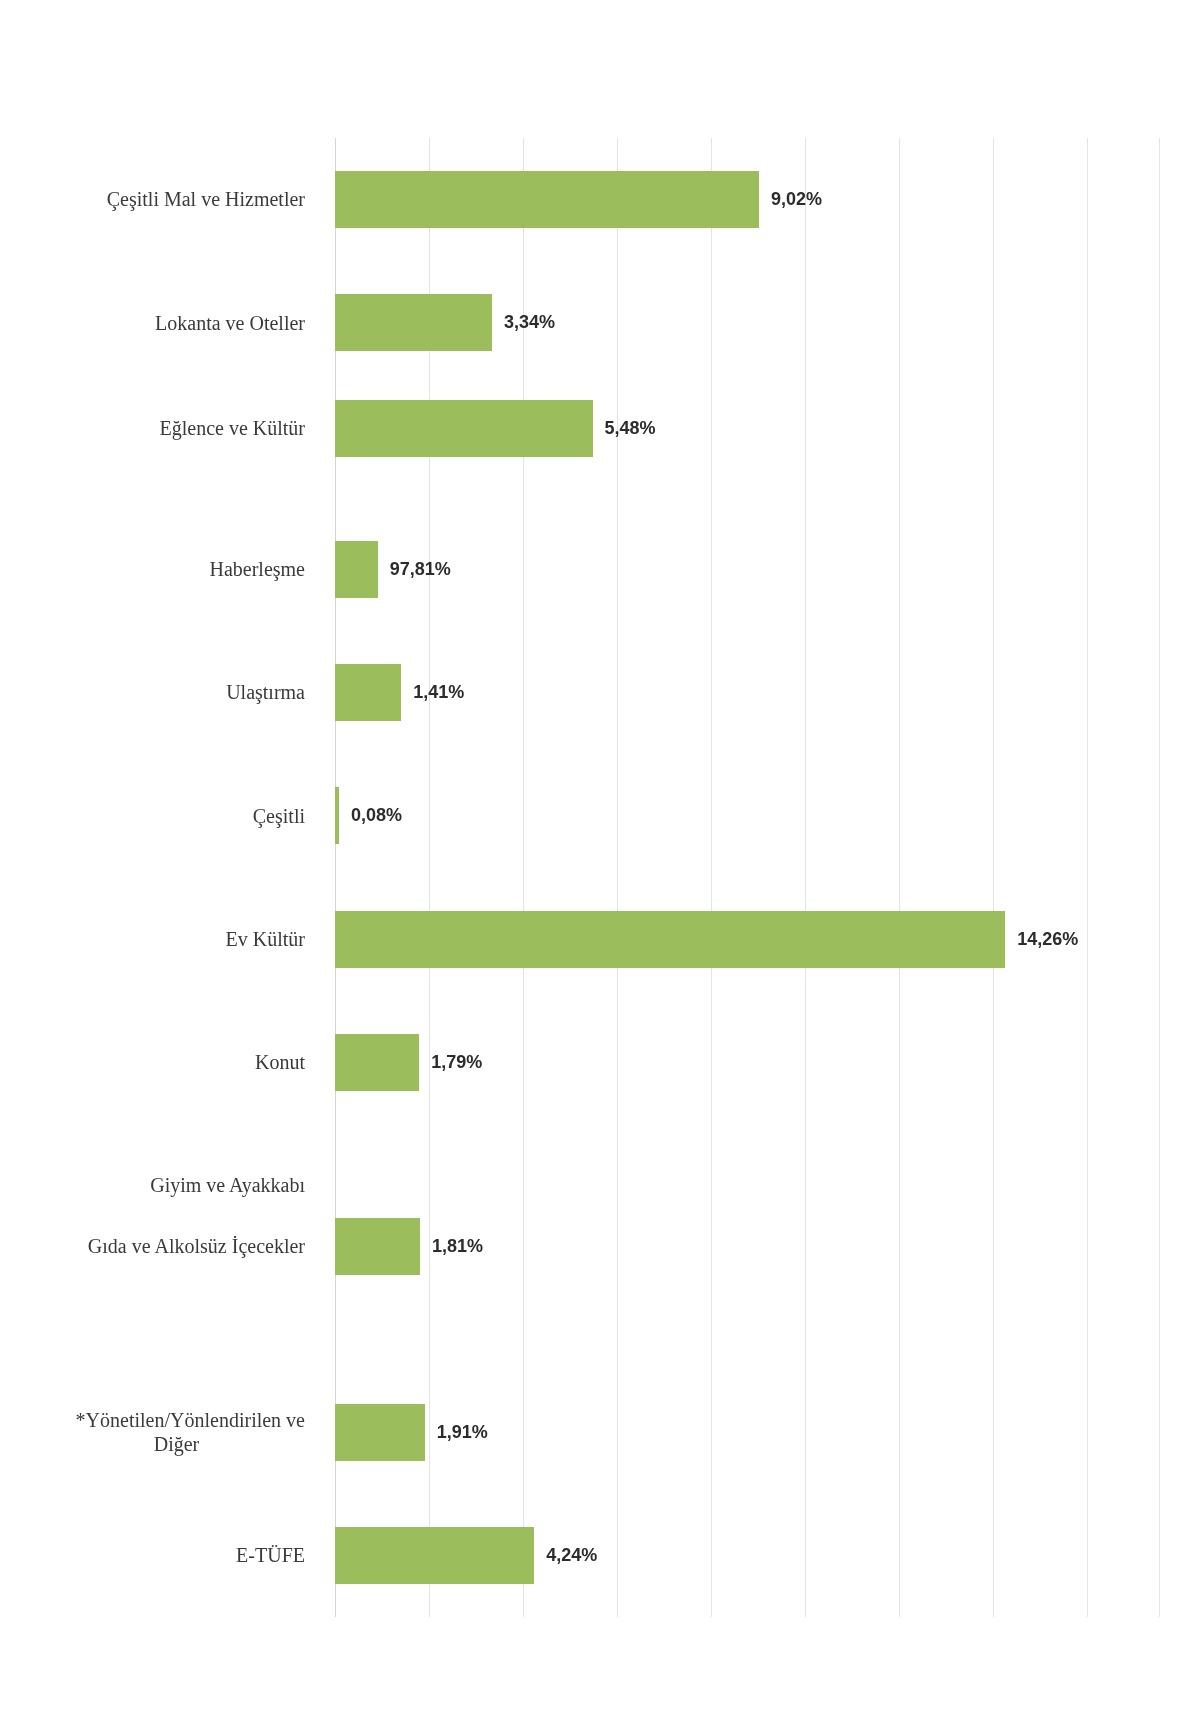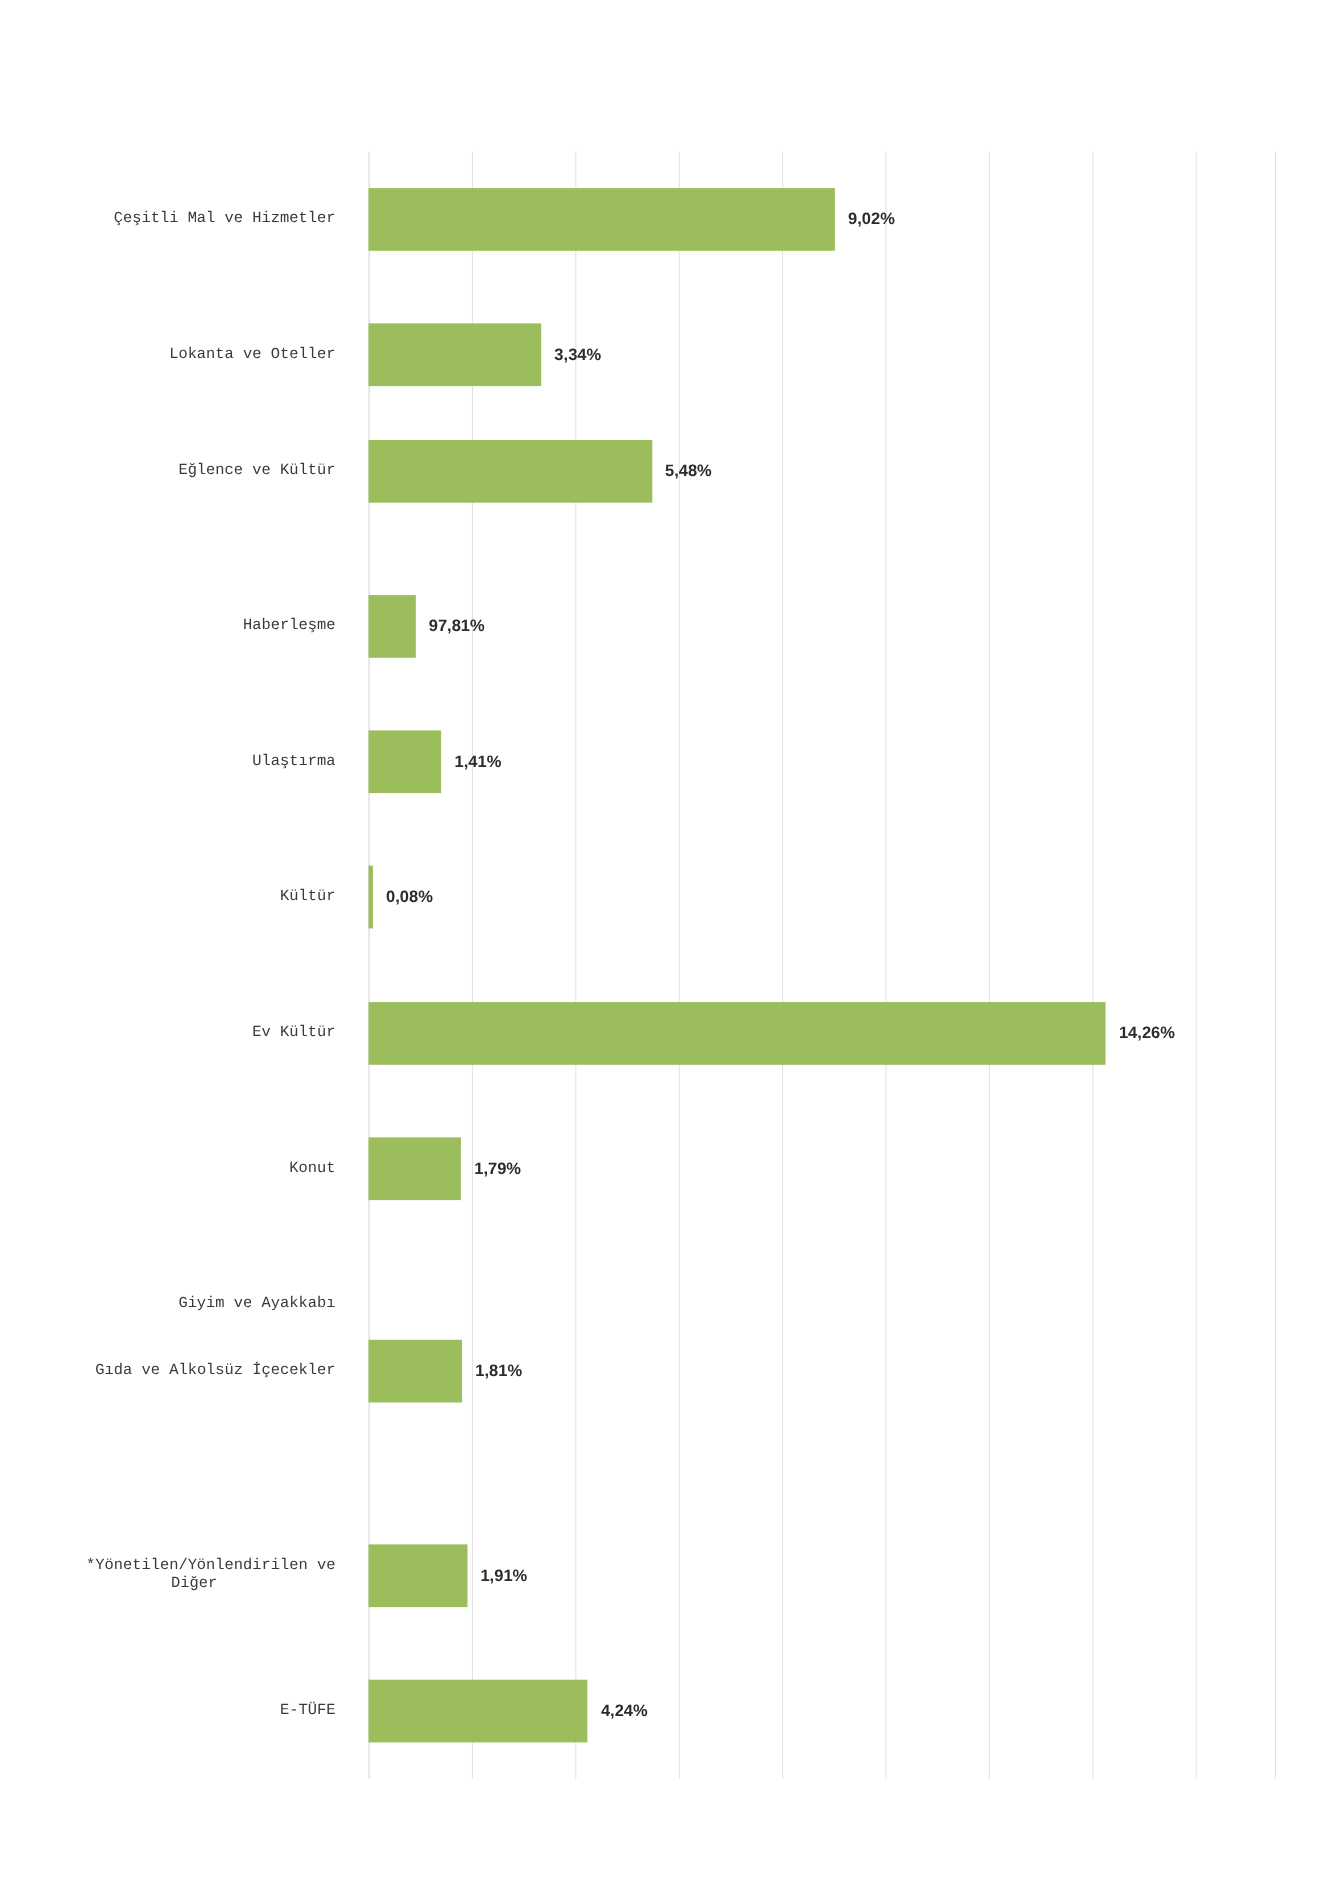--- a/index.html
+++ b/index.html
@@ -59,24 +59,24 @@
     align-items: center;
   }
 
   .cat-label {
     position: absolute;
     left: 0;
     width: 320px;
     text-align: right;
     padding-right: 15px;
     box-sizing: border-box;
-    font-size: 14px;
+    font-size: 20px;
     color: #3a3a3a;
     line-height: 1.22;
-    font-family: Liberation Mono, monospace;
+    font-family: Liberation Serif, serif;
     padding-left: 48px;
   }
 
   .bar-wrap {
     position: absolute;
     left: 335px;
     height: 100%;
     display: flex;
     align-items: center;
   }
@@ -85,21 +85,21 @@
     height: 57px;
     background: #9cbd5b;
     flex: none;
   }
 
   .bar.tiny {
     background: #9cbd5b;
   }
 
   .value-label {
-    font-size: 15px;
+    font-size: 18px;
     font-weight: bold;
     color: #2c2c2c;
     margin-left: 12px;
     white-space: nowrap;
     font-family: "Liberation Sans", sans-serif;
   }
 </style>
 </head>
 <body>
 
@@ -148,21 +148,21 @@
         </div>
       </div>
       <div class="bar-row" style="top: 493px; height: 123.25px;">
         <div class="cat-label">Ulaştırma</div>
         <div class="bar-wrap">
           <div class="bar" style="width: 66.27px; height: 57px; background: rgb(156, 189, 91);"></div>
           <span class="value-label">1,41%</span>
         </div>
       </div>
       <div class="bar-row" style="top: 616.25px; height: 123.25px;">
-        <div class="cat-label">Kültür</div>
+        <div class="cat-label">Çeşitli</div>
         <div class="bar-wrap">
           <div class="bar tiny" style="width: 4px; height: 57px; background: rgb(156, 189, 91);"></div>
           <span class="value-label">0,08%</span>
         </div>
       </div>
       <div class="bar-row" style="top: 739.5px; height: 123.25px;">
         <div class="cat-label">Ev Kültür</div>
         <div class="bar-wrap">
           <div class="bar" style="width: 670.22px; height: 57px; background: rgb(156, 189, 91);"></div>
           <span class="value-label">14,26%</span>

